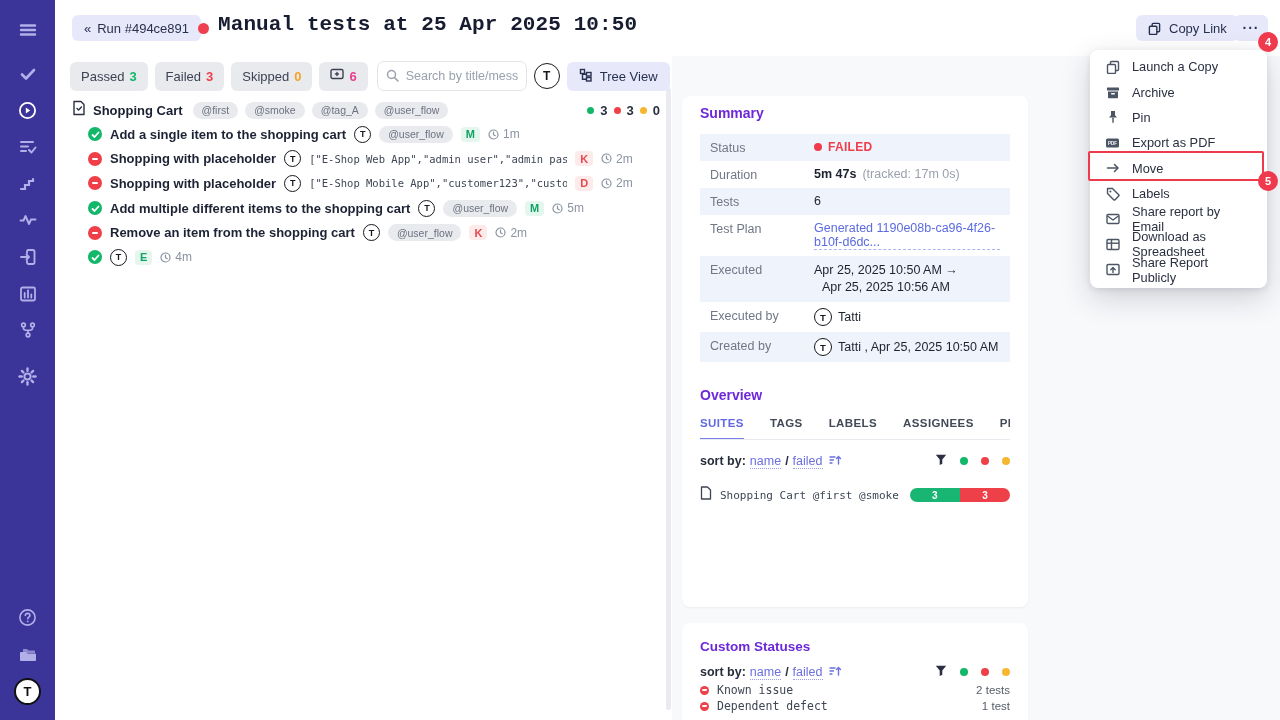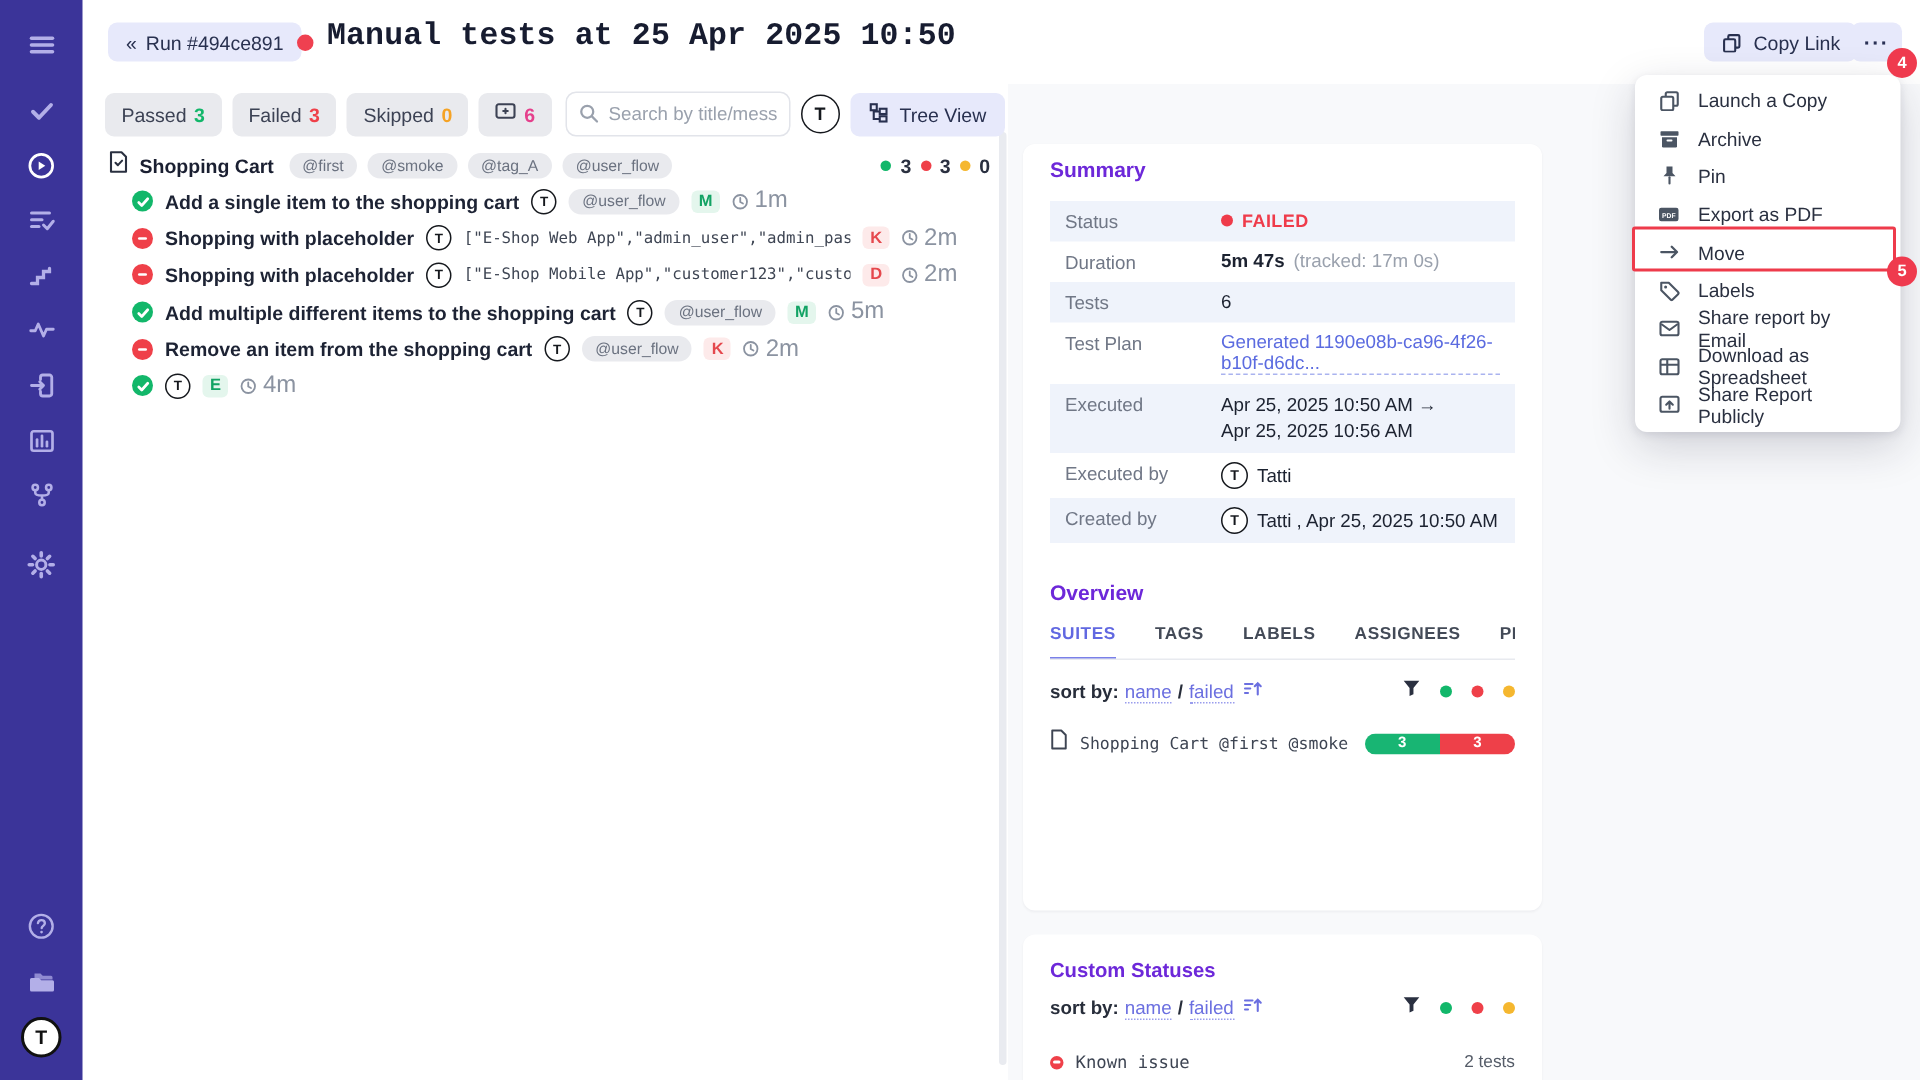--- a/index.html
+++ b/index.html
@@ -63,21 +63,21 @@
   .tests { position:absolute; left:88px; top:122px; width:572px; display:flex; flex-direction:column; }
   .test-row { height:24.6px; display:flex; align-items:center; gap:8px; cursor:pointer; }
   .t-title { font-size:13px; font-weight:600; color:#1d2334; white-space:nowrap; }
   .mini-avatar { width:17px; height:17px; border-radius:50%; background:#fff; border:1.4px solid #15181d; flex:none;
                  display:flex; align-items:center; justify-content:center; font-weight:800; font-size:9px; color:#15181d; }
   .code-snip { font-family:"DejaVu Sans Mono", monospace; font-size:10.5px; color:#3e4553; white-space:nowrap;
                overflow:hidden; max-width:258px; }
   .letter-badge { font-size:11px; font-weight:700; border-radius:4px; padding:1.5px 5px; }
   .lb-green { color:#12a364; background:#e4f6ed; }
   .lb-red { color:#e5484d; background:#fdeaea; }
-  .dur { display:flex; align-items:center; gap:4px; font-size:16px; color:#8b93a1; }
+  .dur { display:flex; align-items:center; gap:4px; font-size:12px; color:#8b93a1; }
   .status-ico { width:14px; height:14px; border-radius:50%; flex:none; display:flex; align-items:center; justify-content:center; color:#fff; }
   .st-pass { background:#12b76a; } .st-fail { background:#ef4049; }
 
   
   .right-col { position:absolute; left:672px; top:50px; width:608px; height:670px; background:#f8f9fb; border-top:1px solid #e8eaef; z-index:1; }
   .v-divider { position:absolute; left:666px; top:88px; width:5px; height:622px; background:#e9ebf0; border-radius:3px; z-index:2; }
 
   .card { position:absolute; background:#fff; border-radius:8px; box-shadow:0 1px 2px rgba(16,24,40,.05); }
   .card-summary { left:10px; top:45px; width:346px; height:511px; padding:9px 18px; }
   .sec-title { font-size:14px; font-weight:700; color:#6d28d9; }
@@ -104,21 +104,21 @@
   .sort-link { font-size:12.5px; color:#6b6fe0; border-bottom:1px dotted #9a9ded; cursor:pointer; margin:0 4px; }
   .legend { margin-left:auto; display:flex; align-items:center; gap:13px; }
   .legend .dot { width:8px; height:8px; cursor:pointer; }
   .ov-suite-row { margin-top:16px; display:flex; align-items:center; gap:8px; }
   .mono-name { font-family:"DejaVu Sans Mono", monospace; font-size:11px; color:#3e4553; white-space:nowrap; overflow:hidden; max-width:190px; }
   .stack-bar { margin-left:auto; width:106px; height:14px; border-radius:7px; overflow:hidden; display:flex; cursor:pointer; }
   .bar-seg { height:100%; display:flex; align-items:center; justify-content:center; color:#fff; font-size:10px; font-weight:700; }
   .seg-green { background:#18b573; width:50%; } .seg-red { background:#ee4049; width:50%; }
 
   .card-custom { left:10px; top:572px; width:346px; height:160px; padding:16px 18px; }
-  .cs-row { display:flex; align-items:center; margin-top:20px; }
+  .cs-row { display:flex; align-items:center; margin-top:2px; }
   .cs-name { display:flex; align-items:center; gap:8px; font-family:"DejaVu Sans Mono", monospace; font-size:11.5px; color:#3e4553; }
   .cs-count { margin-left:auto; font-size:11.5px; color:#555c68; }
   .cs-dot { width:9px; height:9px; border-radius:50%; background:#ef4049; position:relative; }
   .cs-dot::after { content:""; position:absolute; left:2px; top:3.5px; width:5px; height:2px; background:#fff; border-radius:1px; }
 
   
   .menu { position:absolute; left:1090px; top:50px; width:177px; background:#fff; border-radius:8px;
           box-shadow:0 10px 30px rgba(25,28,55,.18), 0 2px 6px rgba(25,28,55,.10); padding:4px 0 5px; z-index:20; }
   .menu-item { height:25.4px; display:flex; align-items:center; gap:12px; padding:0 15px; font-size:12.8px; color:#2a3040; cursor:pointer; }
   .menu-ico { width:15px; height:15px; flex:none; color:#4b5563; display:flex; align-items:center; justify-content:center; }
@@ -440,21 +440,21 @@
       <div class="sum-row alt">
         <span class="sum-label">Tests</span>
         <span class="sum-value">6</span>
       </div>
       <div class="sum-row">
         <span class="sum-label">Test Plan</span>
         <a class="plan-link">Generated 1190e08b-ca96-4f26-b10f-d6dc...</a>
       </div>
       <div class="sum-row alt">
         <span class="sum-label">Executed</span>
-        <span class="sum-value" style="display:block; line-height:17px;">
+        <span class="sum-value" style="display:block; line-height:17px;text-align:center;">
           <span style="display:block;">Apr 25, 2025 10:50 AM →</span>
           <span style="display:block;">Apr 25, 2025 10:56 AM</span>
         </span>
       </div>
       <div class="sum-row">
         <span class="sum-label">Executed by</span>
         <span class="sum-value">
             <span class="sum-avatar">T</span>
             <span>Tatti</span>
           </span>

